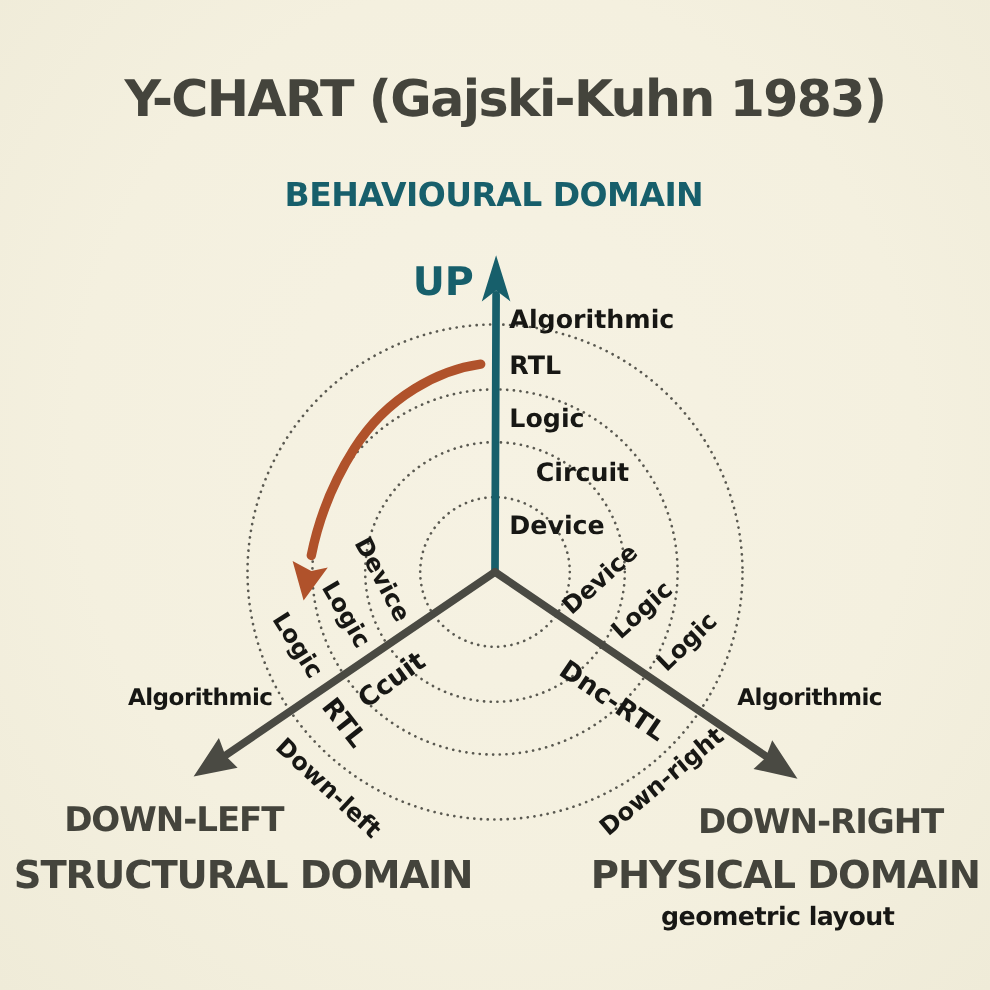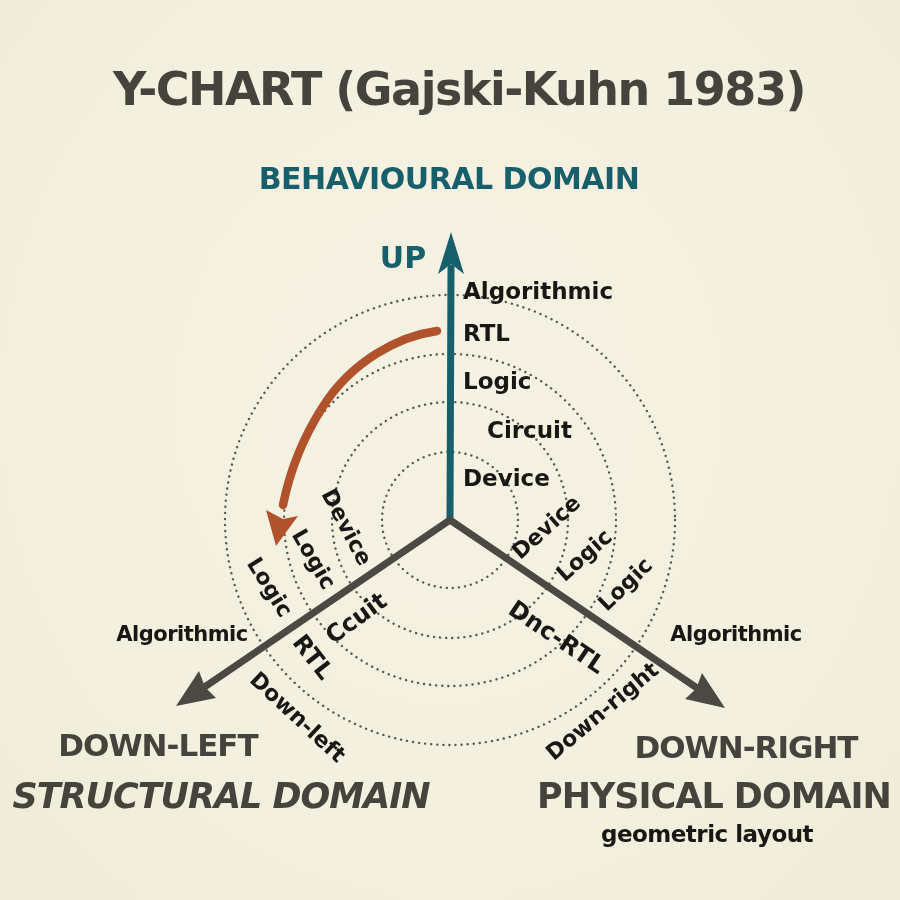--- a/index.html
+++ b/index.html
@@ -11,21 +11,21 @@
   .canvas{
     position:relative;width:900px;height:900px;overflow:hidden;
     background:radial-gradient(ellipse at 50% 45%, #f6f2e3 0%, var(--bg) 60%, #efebd8 100%);
   }
   .canvas svg{position:absolute;left:0;top:0;}
   .t{position:absolute;transform:translate(-50%,-50%);white-space:nowrap;}
   .rot{position:absolute;transform:translate(-50%,-50%) rotate(var(--r,0deg));white-space:nowrap;}
   .title{font-size:46px;font-weight:bold;letter-spacing:-1.5px;color:var(--heading-gray);}
   .domain-teal{font-size:30px;font-weight:bold;letter-spacing:-0.5px;color:var(--teal);}
   .sub-top{font-size:23px;font-weight:bold;letter-spacing:-0.5px;color:var(--ink);}
-  .up-label{font-size:30px;font-weight:bold;color:var(--teal);text-align:center;}
+  .up-label{font-size:36px;font-weight:bold;color:var(--teal);text-align:center;}
   .lvl-up{position:absolute;transform:translateY(-50%);font-size:23px;font-weight:bold;color:var(--ink);white-space:nowrap;}
   .lvl{font-size:22px;font-weight:bold;color:var(--ink);}
   .lvl-big{font-size:24px;font-weight:bold;color:var(--ink);}
   .dir-rot{font-size:22px;font-weight:bold;color:var(--ink);}
   .algo{font-size:21px;font-weight:bold;letter-spacing:-0.5px;color:var(--ink);}
   .dir-head{font-size:31px;font-weight:bold;letter-spacing:-1px;color:var(--heading-gray);}
   .domain-head{font-size:35px;font-weight:bold;letter-spacing:-1px;color:var(--heading-gray);}
   .domain-sub{font-size:23px;font-weight:bold;letter-spacing:-0.5px;color:var(--ink);}
   .syn-note{color:var(--orange);font-size:22px;font-weight:bold;line-height:27px;text-align:center;letter-spacing:-0.5px;}
   .dotring{fill:none;stroke:var(--dot-gray);stroke-width:2.4;stroke-dasharray:0.1 6;stroke-linecap:round;opacity:.92;}
@@ -81,19 +81,19 @@
   <div class="t algo" style="left:182px;top:634px;">Algorithmic</div>
 
   <div class="rot lvl" style="--r:-42deg;left:546px;top:527px;">Device</div>
   <div class="rot lvl" style="--r:-42deg;left:584px;top:555px;">Logic</div>
   <div class="rot lvl" style="--r:-44deg;left:625px;top:584px;">Logic</div>
   <div class="rot lvl-big" style="--r:34deg;left:557px;top:637px;">Dnc-RTL</div>
   <div class="rot dir-rot" style="--r:-40deg;left:602px;top:711px;">Down-right</div>
   <div class="t algo" style="left:736px;top:634px;">Algorithmic</div>
 
   <div class="t dir-head" style="left:158px;top:745px;">DOWN-LEFT</div>
-  <div class="t domain-head" style="left:221px;top:796px;font-style:italic;">STRUCTURAL DOMAIN</div>
+  <div class="t domain-head" style="left:221px;top:796px;">STRUCTURAL DOMAIN</div>
 
   <div class="t dir-head" style="left:746px;top:747px;">DOWN-RIGHT</div>
   <div class="t domain-head" style="left:714px;top:796px;">PHYSICAL DOMAIN</div>
   <div class="t domain-sub" style="left:707px;top:834px;">geometric layout</div>
 
 </div>
 
 </body></html>

